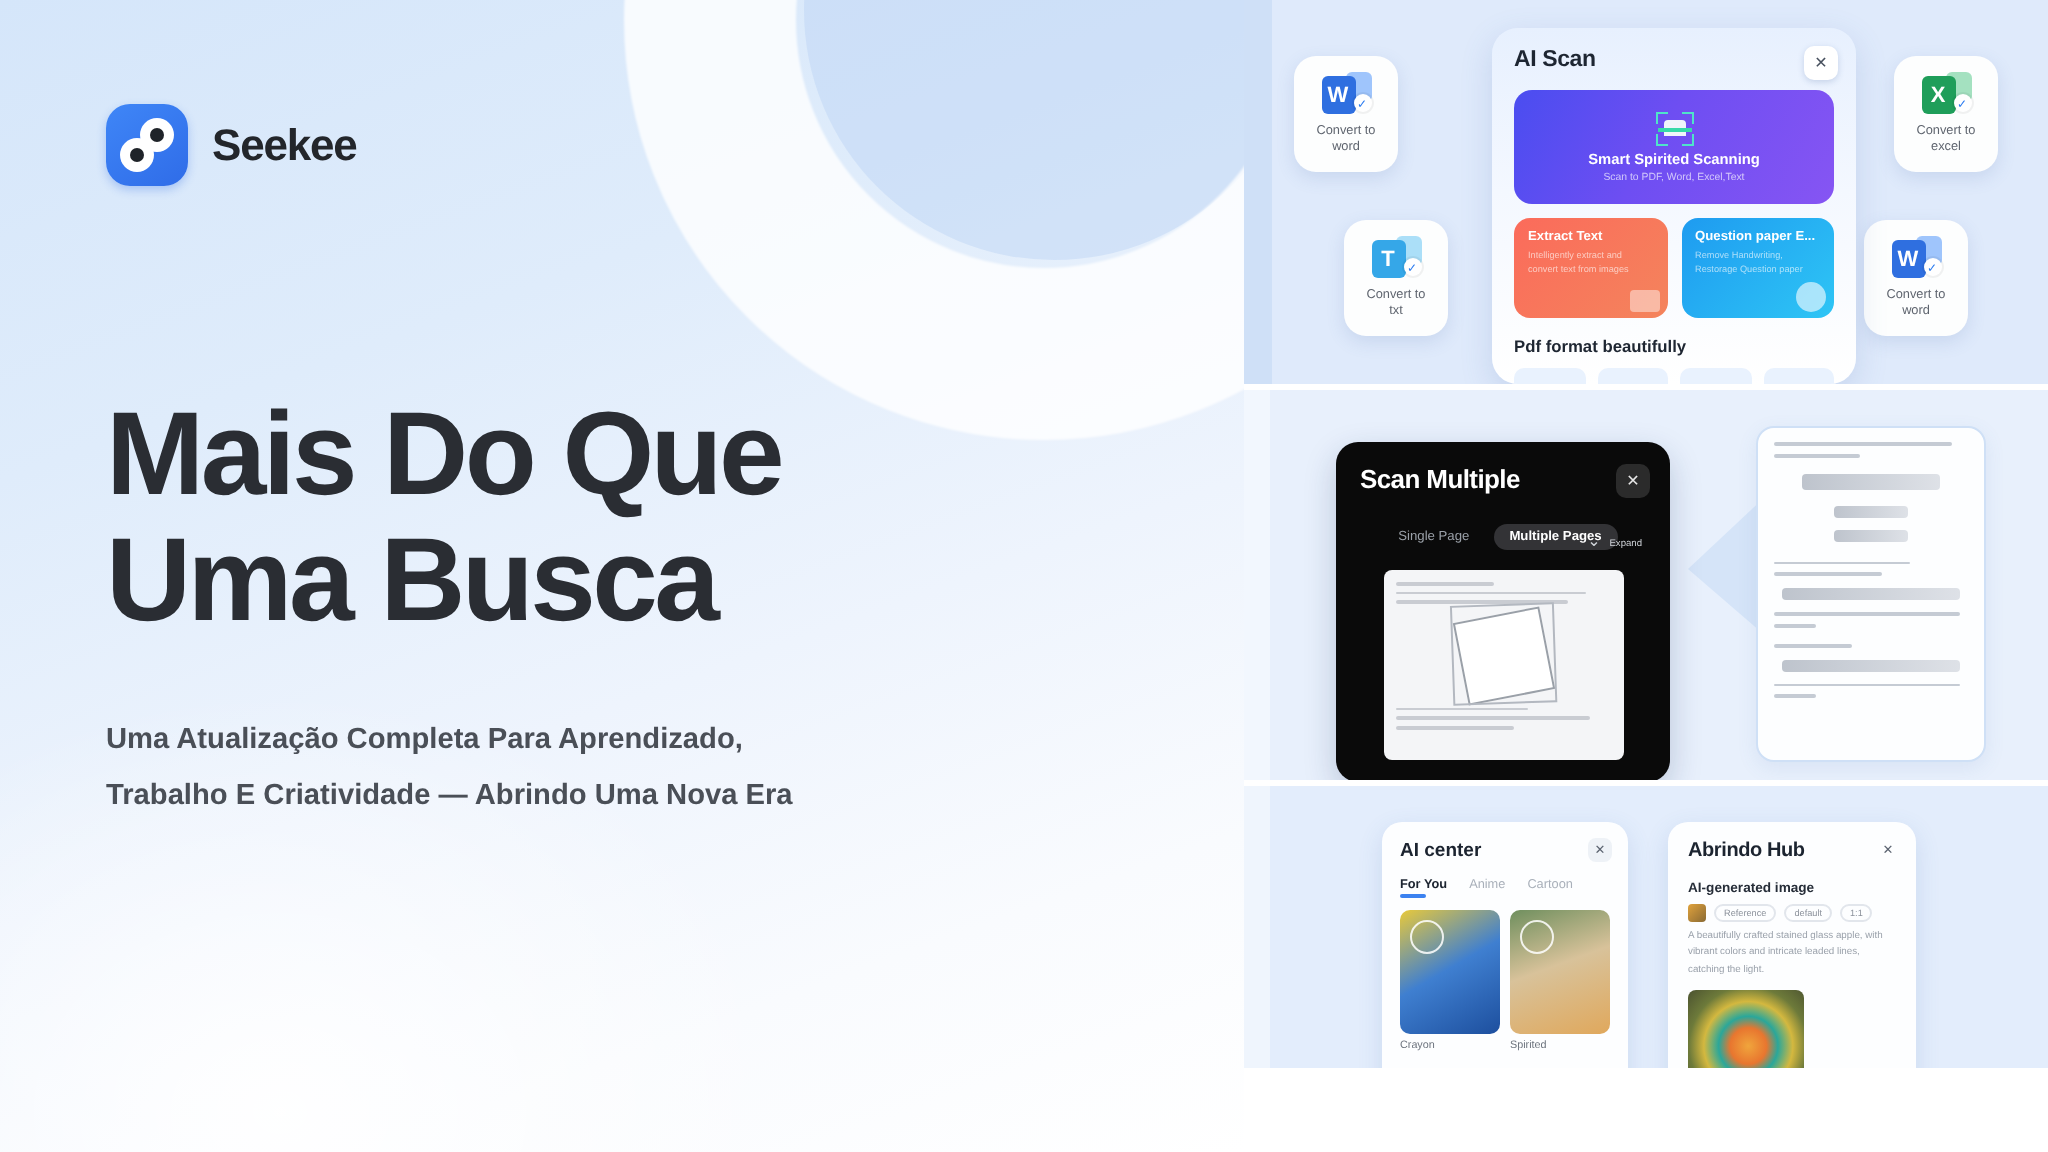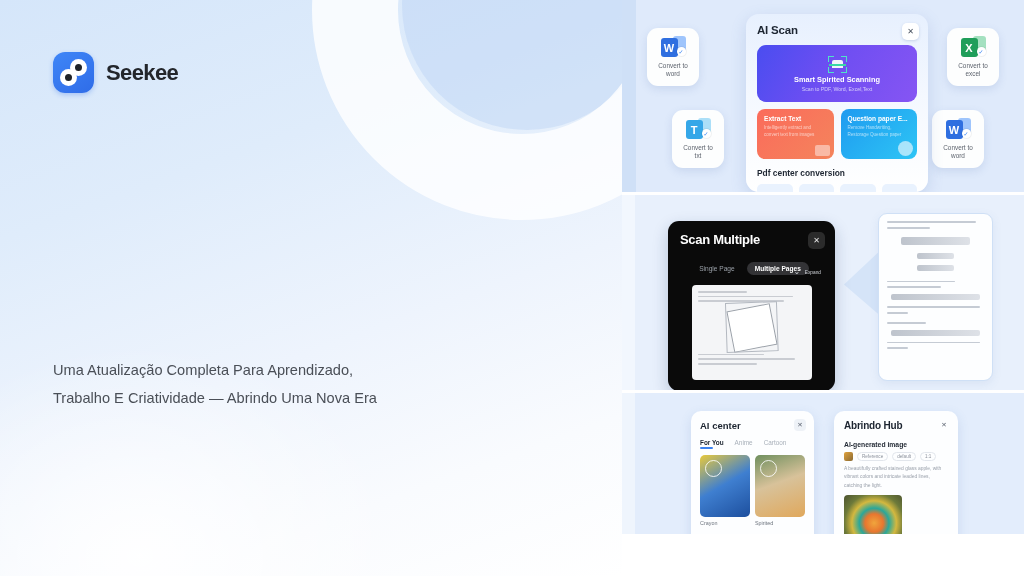--- a/index.html
+++ b/index.html
@@ -52,21 +52,21 @@
   .logo-text { font-size:22px; font-weight:bold; color:#23262b; letter-spacing:-0.6px; }
 
   .headline {
     position:absolute; left:53px; top:196px; width:520px;
     font-size:59px; line-height:1.07; font-weight:bold;
     color:#2a2d33; letter-spacing:-1.8px;
   }
   .headline .l2 { display:block; }
   .subhead {
     position:absolute; left:53px; top:356px; width:420px;
-    font-size:14.6px; line-height:1.95; color:#4a4f57; font-weight:normal;
+    font-size:14.6px; line-height:1.95; color:#4a4f57; font-weight:bold;
   }
 
   
   .right { position:absolute; left:622px; top:0; width:402px; height:576px; }
   .band { position:absolute; left:0; width:402px; overflow:hidden; }
   .band-1 { top:0; height:192px; background:#dfeafb; }
   .band-2 { top:195px; height:195px; background:#e8f0fc; }
   .band-3 { top:393px; height:141px; background:#e3edfc; }
   .band-gap { position:absolute; left:0; width:402px; height:3px; background:#ffffff; }
 
@@ -263,20 +263,24 @@
     <div class="hero-glow"></div>
 
     <div class="logo-row">
       <div class="logo-mark">
         <span class="c1"></span>
           <span class="c2"></span>
       </div>
       <div class="logo-text">Seekee</div>
     </div>
 
+    <h1 class="headline">
+      <span class="l1">Mais Do Que</span>
+      <span class="l2">Uma Busca</span>
+    </h1>
 
     <p class="subhead">
       <span>Uma Atualização Completa Para Aprendizado,</span><br>
       <span>Trabalho E Criatividade — Abrindo Uma Nova Era</span><br>
     </p>
   </section>
 
   <section class="right">
 
     <div class="band band-1">
@@ -354,21 +358,21 @@
             <span class="badge"></span>
           </div>
           <div class="scan-tile tile-blue">
             <div class="tt">Question paper E...</div>
             <div class="td">Remove Handwriting, Restorage Question paper</div>
             <span class="badge2"></span>
           </div>
         </div>
 
         <div class="pdf-row">
-          <div class="lbl">Pdf center conversion</div>
+          <div class="lbl">Pdf format beautifully</div>
           <div class="pdf-icons">
             <span></span>
             <span></span>
             <span></span>
             <span></span>
           </div>
         </div>
       </div>
     </div>
     <div class="band-gap" style="top:192px;"></div>

